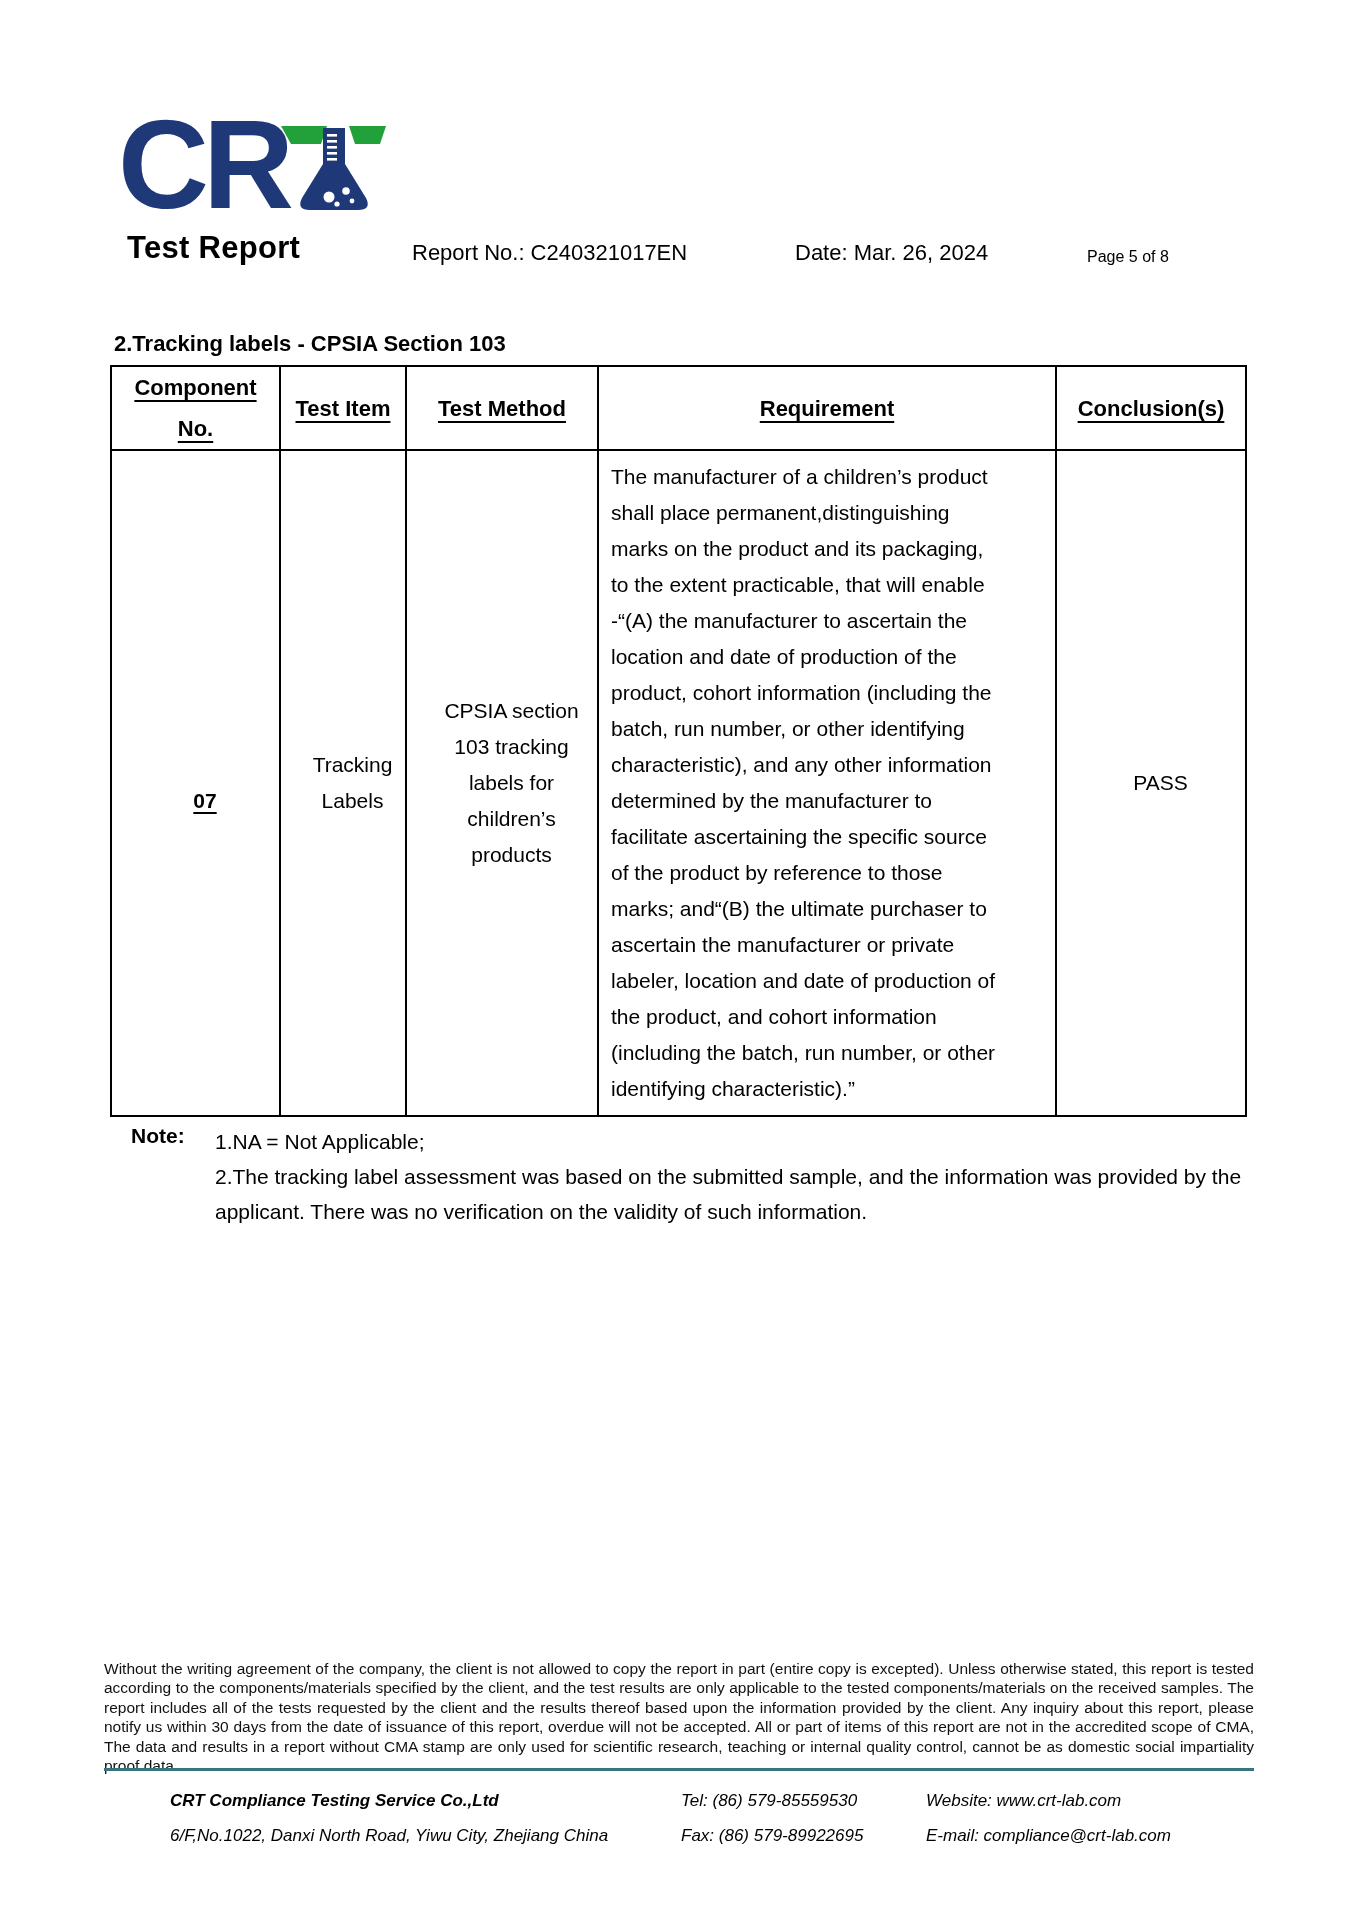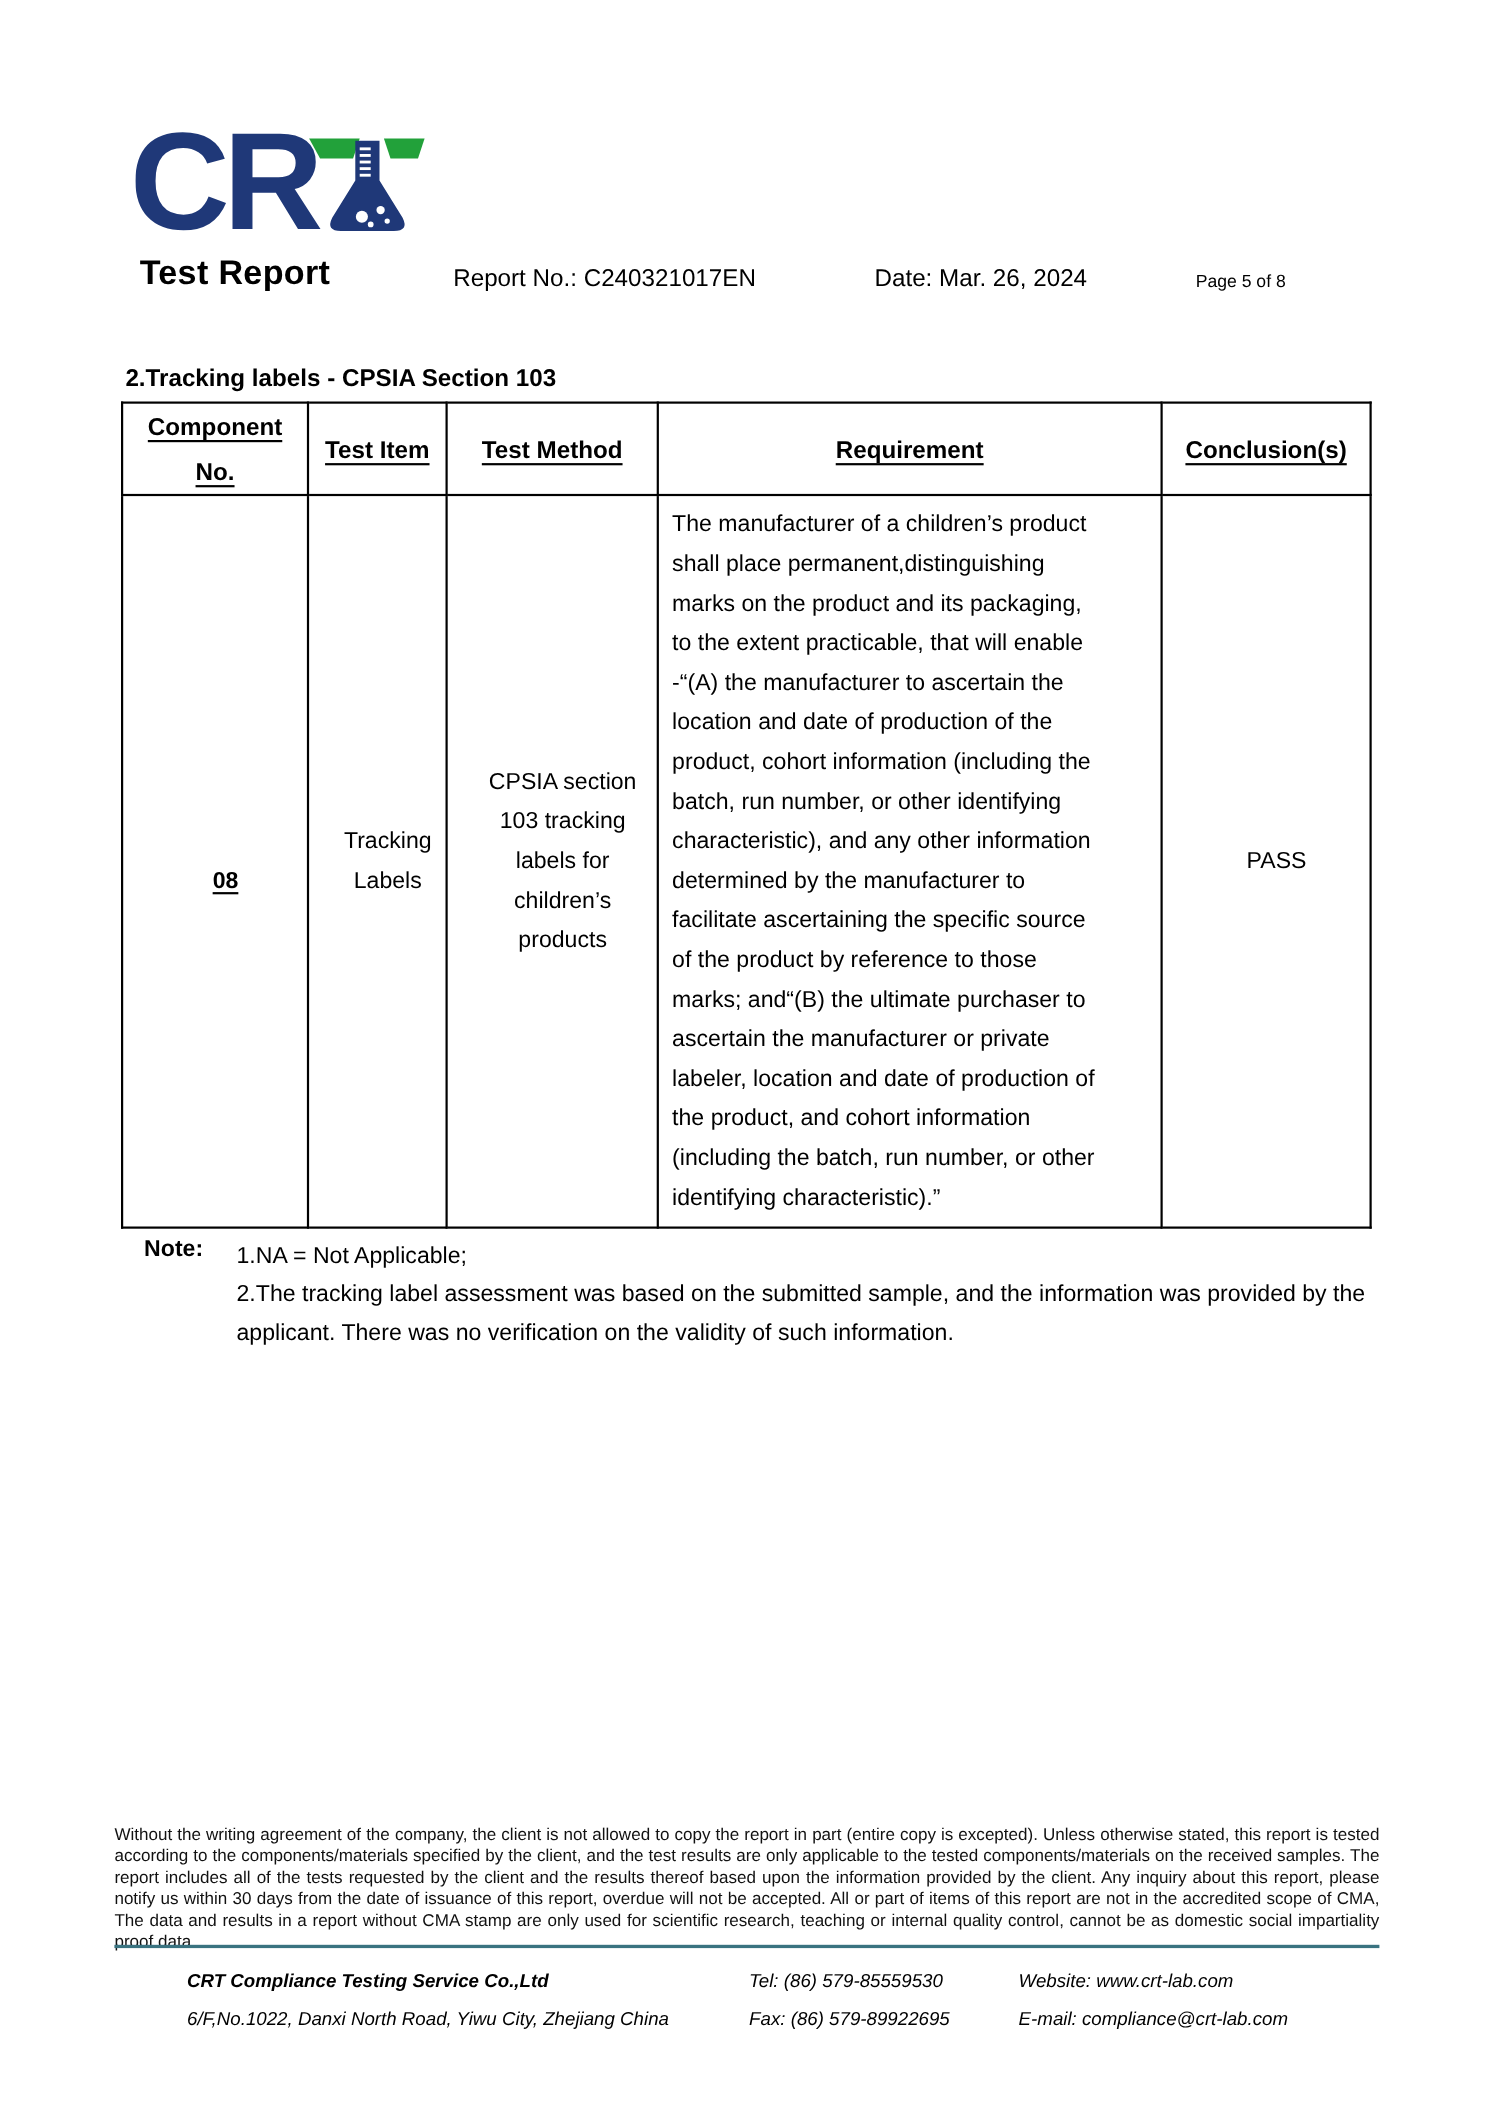--- a/index.html
+++ b/index.html
@@ -107,21 +107,21 @@
 No.</th>
         <th>Test Item</th>
         <th>Test Method</th>
         <th>Requirement</th>
         <th>Conclusion(s)</th>
       </tr>
     </thead>
     <tbody>
       <tr>
         <td class="cell-center">
-          <span class="comp-no">08</span>
+          <span class="comp-no">07</span>
         </td>
         <td class="cell-center">Tracking
 Labels</td>
         <td class="cell-center">CPSIA section
 103 tracking
 labels for
 children’s
 products</td>
         <td class="cell-requirement">The manufacturer of a children’s product
 shall place permanent,distinguishing

